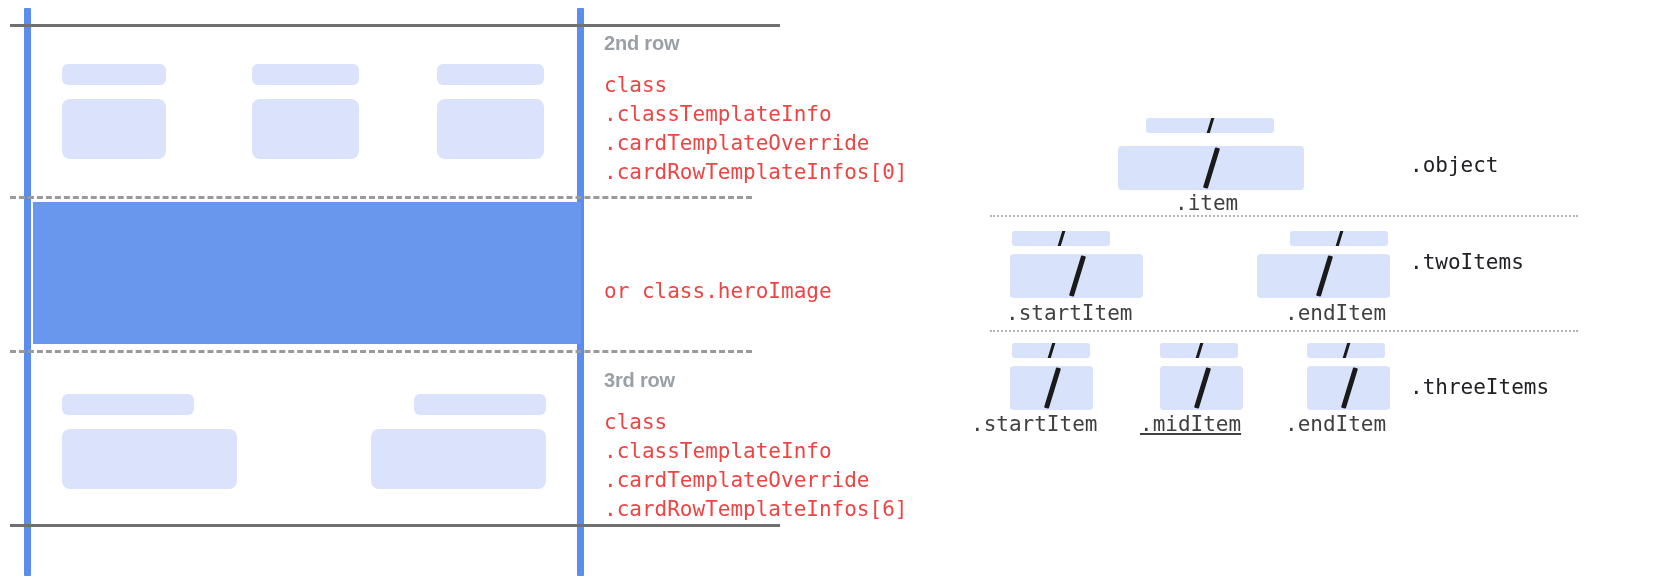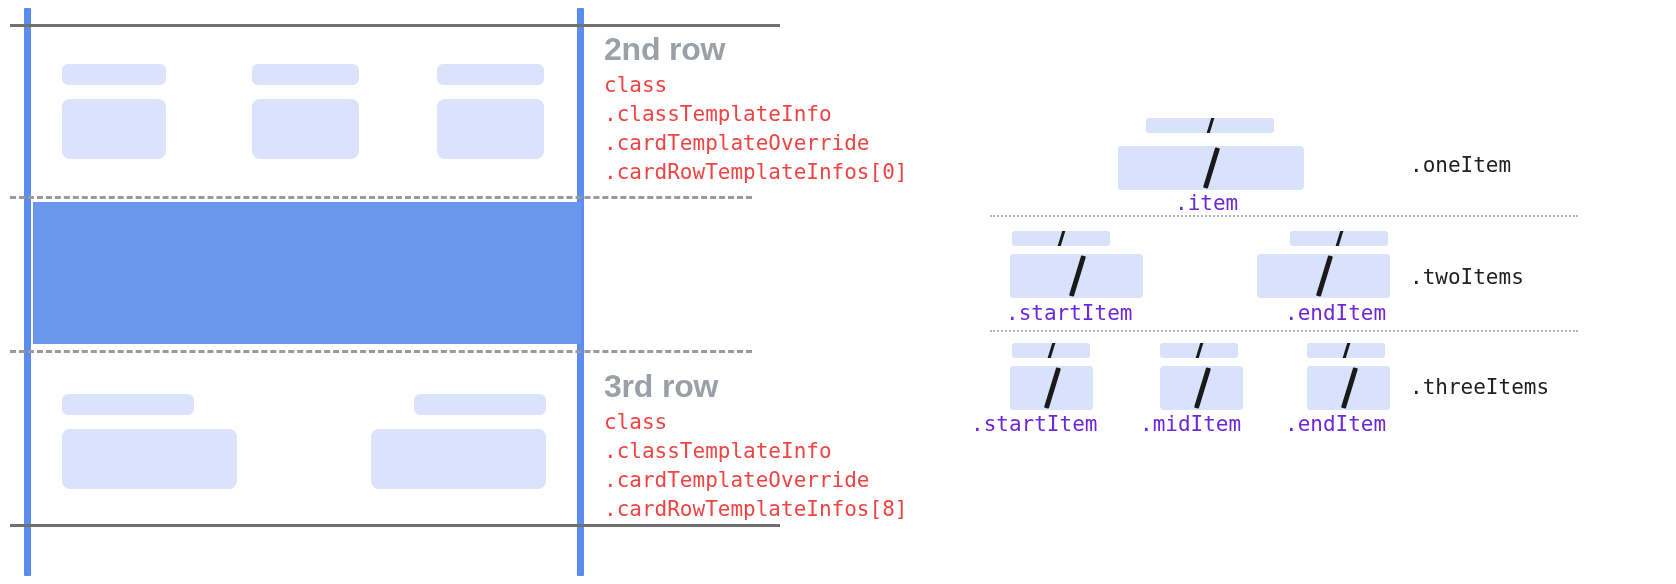--- a/index.html
+++ b/index.html
@@ -73,21 +73,21 @@
     background: #6a97ee;
   }
 
   
   .ann {
     position: absolute;
     color: #202124;
   }
   .ann-head {
     font-family: "Liberation Sans", sans-serif;
-    font-size: 32px;
+    font-size: 20px;
     font-weight: bold;
     color: #9aa0a6;
     line-height: 1.12;
     letter-spacing: -0.2px;
     white-space: nowrap;
   }
   .ann-code {
     font-family: "DejaVu Sans Mono", monospace;
     font-size: 21px;
     line-height: 29px;
@@ -124,21 +124,21 @@
     left: 50%;
   }
   .bar-top .slash  { width: 3px;  height: 19px; top: -2px;  margin-left: -1px; }
   .bar-main .slash { width: 5px;  height: 42px; top: 1px;   margin-left: -2px; }
 
   .mono-label {
     position: absolute;
     font-family: "DejaVu Sans Mono", monospace;
     font-size: 21px;
     line-height: 24px;
-    color: #6d28d9;
+    color: #404040;
     white-space: nowrap;
   }
   .group-label {
     position: absolute;
     font-family: "DejaVu Sans Mono", monospace;
     font-size: 21px;
     color: #202124;
     white-space: nowrap;
   }
 </style>
@@ -176,76 +176,77 @@
     <div class="ph ph-body" style="left:371px; top:429px; width:175px;"></div>
   </div>
 
   <div class="ann ann-head" style="left:604px; top:32px;">2nd row</div>
 
   <div class="ann ann-code" style="left:604px; top:71px;">class</div>
   <div class="ann ann-code" style="left:604px; top:100px;">.classTemplateInfo</div>
   <div class="ann ann-code" style="left:604px; top:129px;">.cardTemplateOverride</div>
   <div class="ann ann-code" style="left:604px; top:158px;">.cardRowTemplateInfos[0]</div>
 
+  <div class="ann ann-code" style="left:604px; top:277px;">or class.heroImage</div>
 
   <div class="ann ann-head" style="left:604px; top:369px;text-align:right;">3rd row</div>
 
   <div class="ann ann-code" style="left:604px; top:408px;">class</div>
   <div class="ann ann-code" style="left:604px; top:437px;">.classTemplateInfo</div>
   <div class="ann ann-code" style="left:604px; top:466px;">.cardTemplateOverride</div>
-  <div class="ann ann-code" style="left:604px; top:495px;">.cardRowTemplateInfos[8]</div>
+  <div class="ann ann-code" style="left:604px; top:495px;">.cardRowTemplateInfos[6]</div>
 
   <div class="items-panel">
 
     <div class="bar bar-top" style="left:186px; top:118px; width:128px;">
       <span class="slash"></span>
     </div>
     <div class="bar bar-main" style="left:158px; top:146px; width:186px;">
       <span class="slash"></span>
     </div>
     <div class="mono-label" style="left:215px; top:191px;">.item</div>
-    <div class="group-label" style="left:450px; top:153px;">.oneItem</div>
+    <div class="group-label" style="left:450px; top:153px;">.object</div>
 
     <div class="dotted" style="left:30px; top:215px; width:588px;"></div>
 
     <div class="bar bar-top" style="left:52px;  top:231px; width:98px;">
       <span class="slash"></span>
     </div>
     <div class="bar bar-main" style="left:50px;  top:254px; width:133px;">
       <span class="slash"></span>
     </div>
     <div class="mono-label" style="left:46px; top:301px;">.startItem</div>
 
     <div class="bar bar-top" style="left:330px; top:231px; width:98px;">
       <span class="slash"></span>
     </div>
     <div class="bar bar-main" style="left:297px; top:254px; width:133px;">
       <span class="slash"></span>
     </div>
     <div class="mono-label" style="left:325px; top:301px;">.endItem</div>
 
-    <div class="group-label" style="left:450px; top:265px;">.twoItems</div>
+    <div class="group-label" style="left:450px; top:250px;">.twoItems</div>
 
     <div class="dotted" style="left:30px; top:330px; width:588px;"></div>
 
     <div class="bar bar-top" style="left:52px;  top:343px; width:78px;">
       <span class="slash"></span>
     </div>
     <div class="bar bar-main" style="left:50px;  top:366px; width:83px;">
       <span class="slash"></span>
     </div>
     <div class="mono-label" style="left:11px; top:412px;">.startItem</div>
 
     <div class="bar bar-top" style="left:200px; top:343px; width:78px;">
       <span class="slash"></span>
     </div>
     <div class="bar bar-main" style="left:200px; top:366px; width:83px;">
       <span class="slash"></span>
     </div>
-    <div class="mono-label" style="left:180px; top:412px;">.midItem</div>
+    <div class="mono-label" style="left:180px; top:412px;text-decoration:underline;">.midItem</div>
 
     <div class="bar bar-top" style="left:347px; top:343px; width:78px;">
       <span class="slash"></span>
     </div>
     <div class="bar bar-main" style="left:347px; top:366px; width:83px;">
       <span class="slash"></span>
     </div>
     <div class="mono-label" style="left:325px; top:412px;">.endItem</div>
 
     <div class="group-label" style="left:450px; top:375px;text-align:center;">.threeItems</div>

